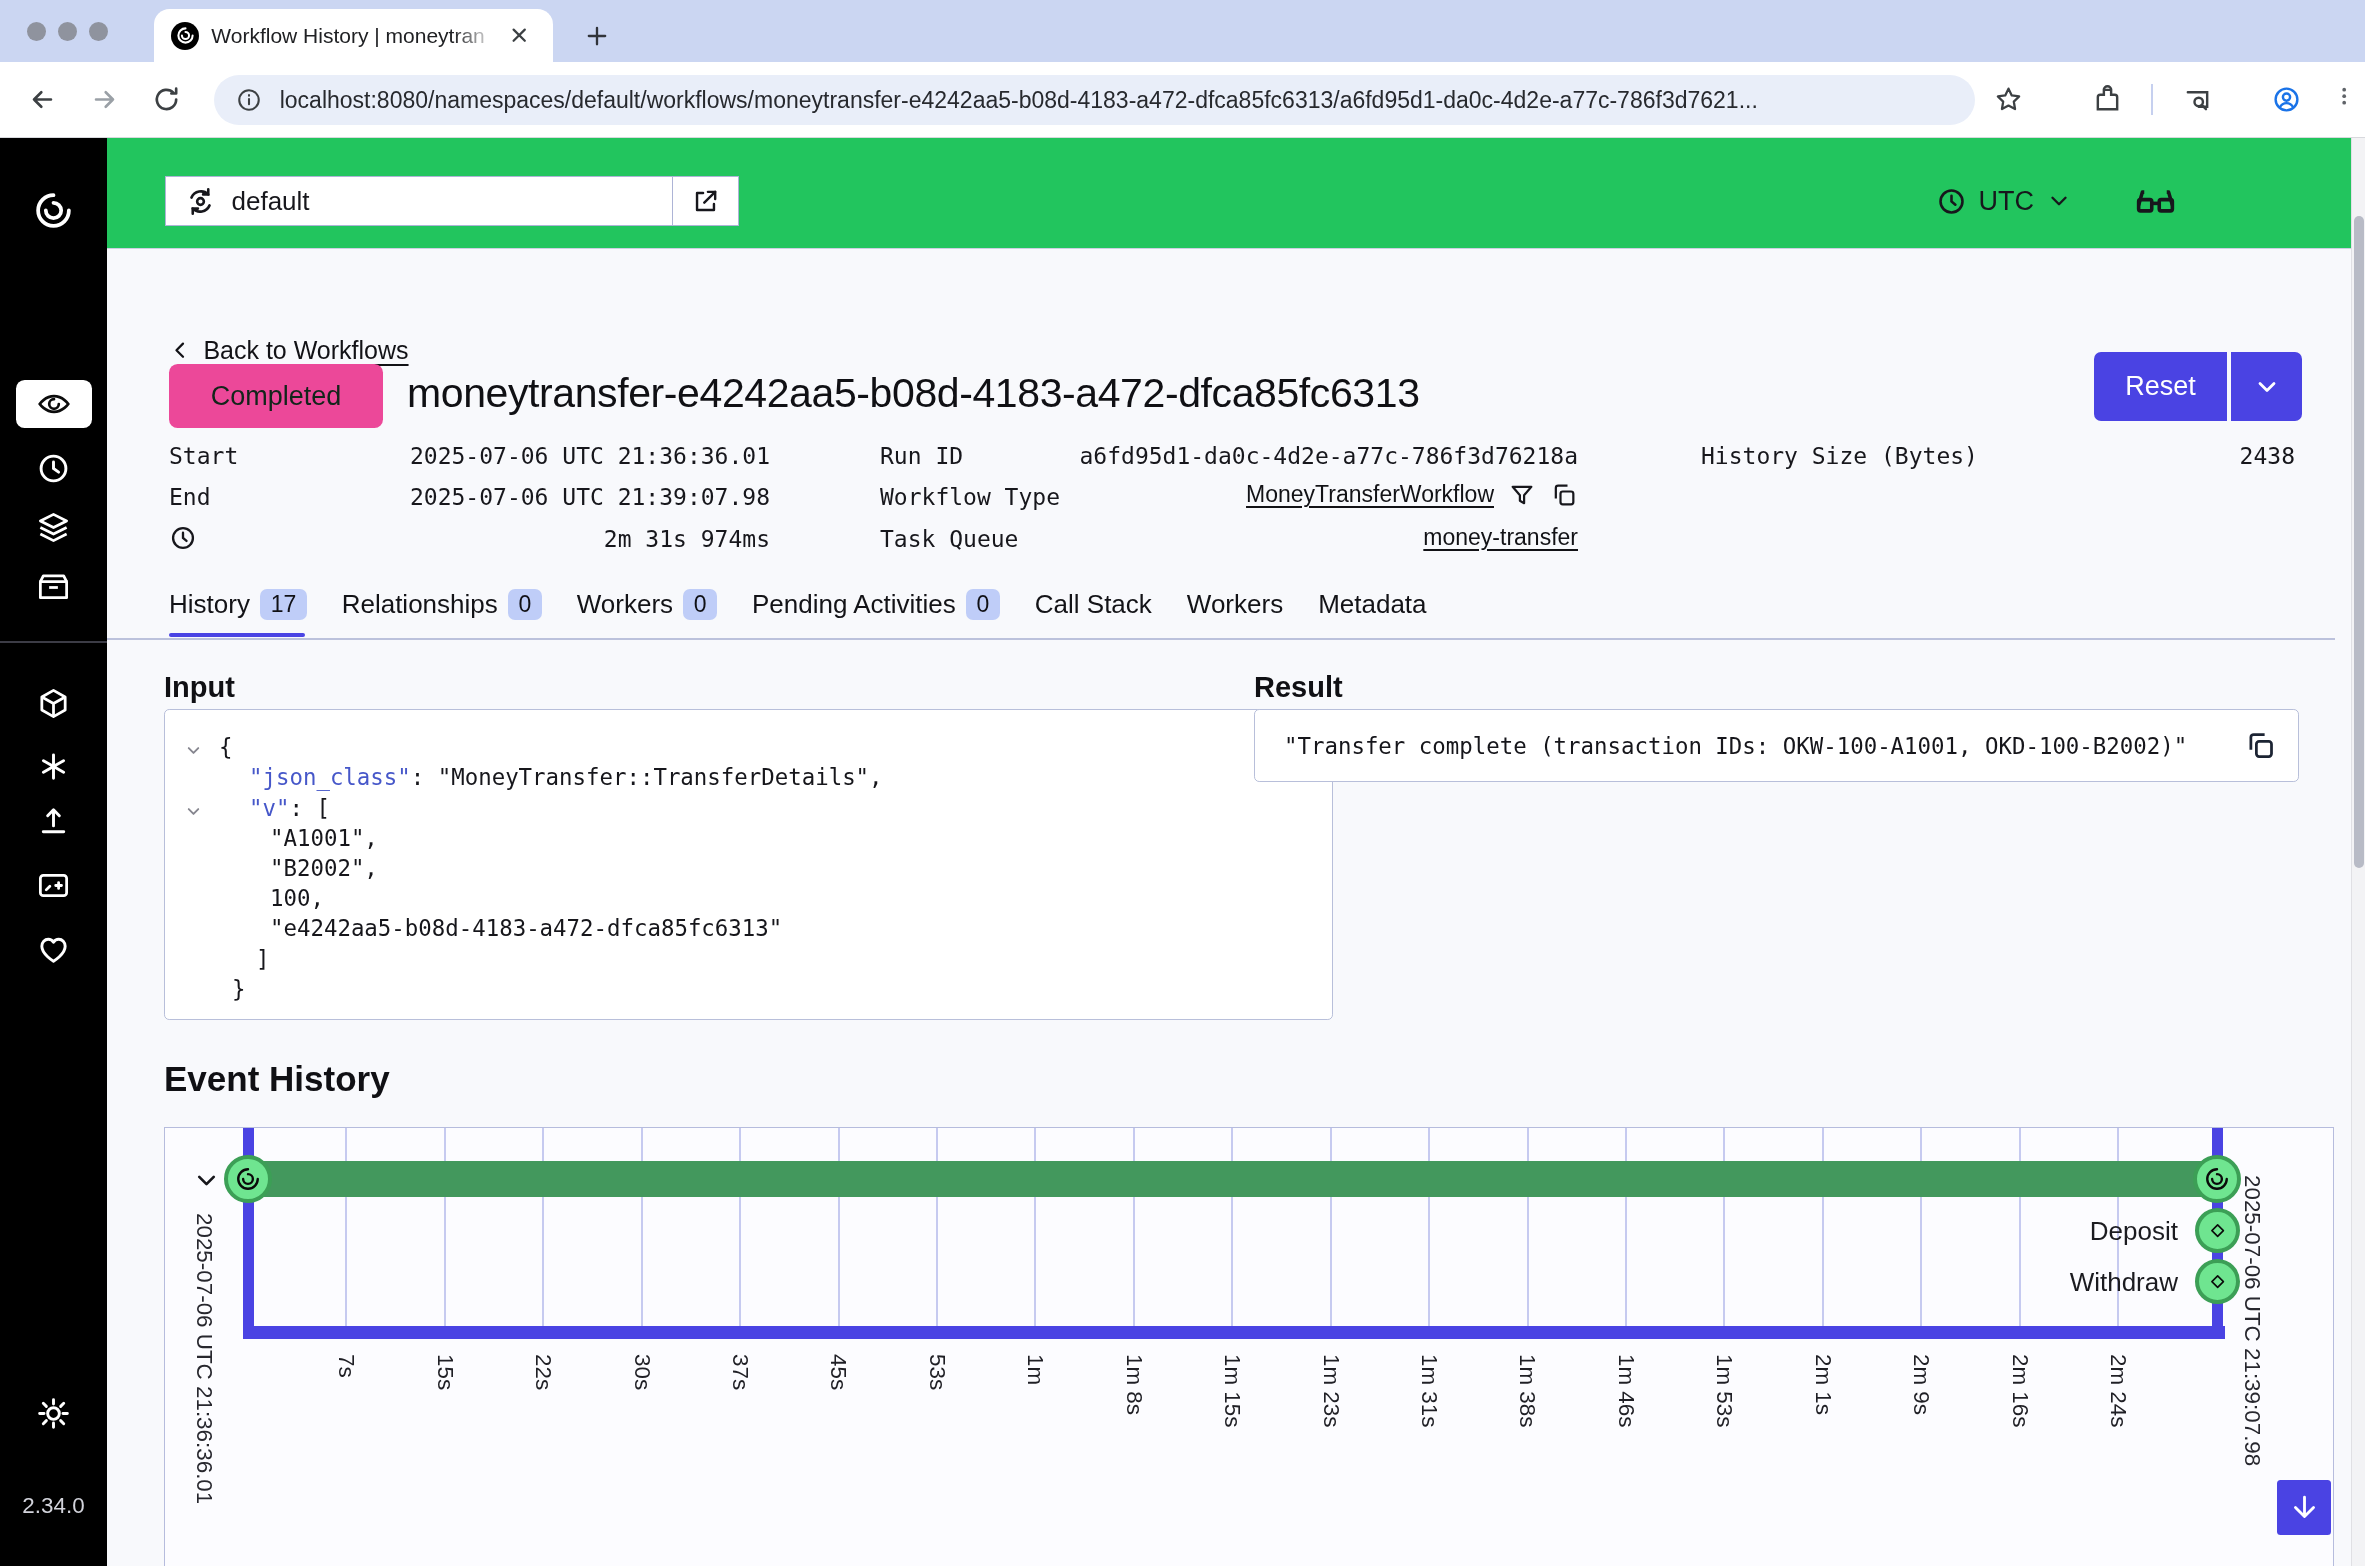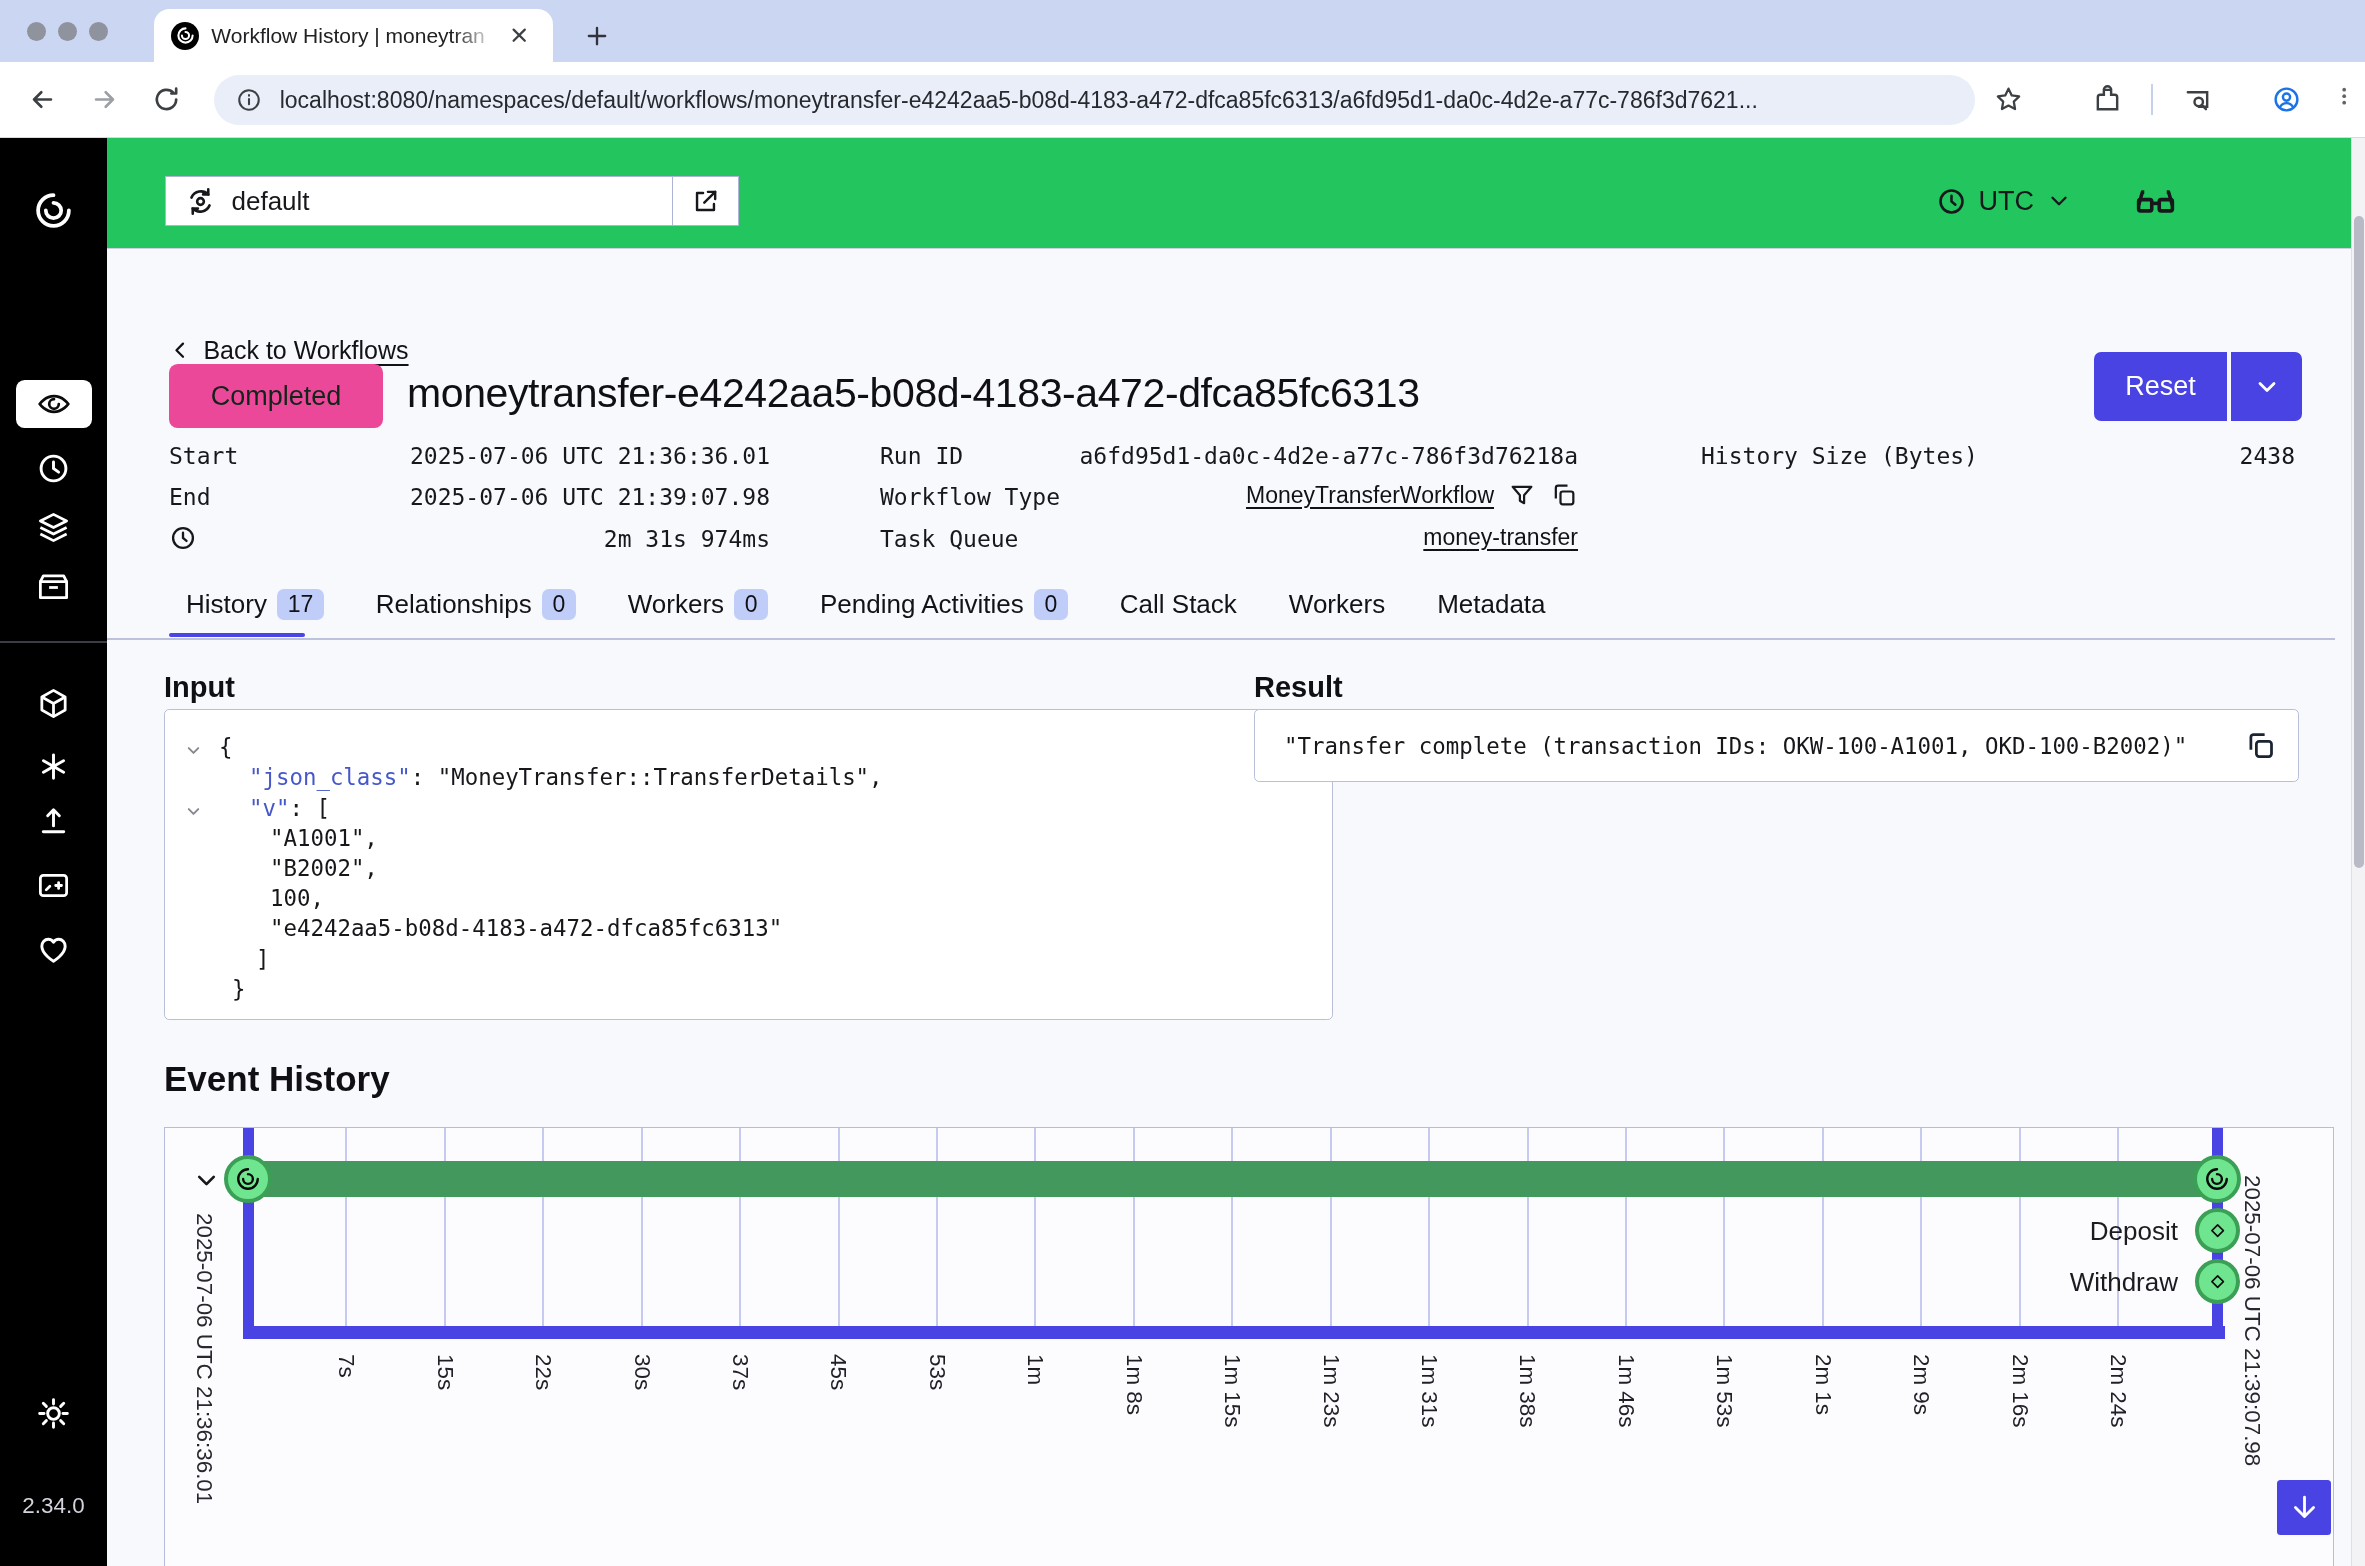--- a/index.html
+++ b/index.html
@@ -51,24 +51,24 @@
 
   .btn-reset { position:absolute; left:1987px; top:101px; width:133px; height:69px; border-radius:7px 0 0 7px;
                color:#fff; font-size:27px; font-weight:500; display:flex; align-items:center; justify-content:center; }
   .btn-reset-caret { position:absolute; left:2124px; top:101px; width:71px; height:69px; border-radius:0 7px 7px 0;
                      color:#fff; display:flex; align-items:center; justify-content:center; }
 
   .meta { font-family:"DejaVu Sans Mono", monospace; font-size:23px; color:#17171c; }
   .mlabel { position:absolute; white-space:nowrap; }
   .mval { position:absolute; text-align:right; white-space:nowrap; }
   .mlink { font-family:"Liberation Sans", sans-serif; text-decoration:underline; text-underline-offset:4.3px; color:#121216; }
-  .mrow-icons { display:flex; align-items:center; justify-content:flex-end; gap:14px; }
+  .mrow-icons { display:flex; justify-content:flex-end; gap:14px; }
 
   .tabs { position:absolute; left:62px; top:338px; display:flex; align-items:center; gap:35px; font-size:26px; color:#131317; }
-  .tab-item { display:flex; align-items:center; gap:10.4px;margin-left:17px; }
+  .tab-item { display:flex; align-items:center; gap:10.4px; }
   .count-badge { background:#bfcdf8; border-radius:7px; padding:1.7px 10.4px; font-size:23px; color:#101015; }
   .tabs-underline { position:absolute; left:62px; top:382px; width:136px; height:4.3px; background:#4a44e4; border-radius:2.6px; }
   .tabs-divider { position:absolute; left:0; top:387px; width:2228px; height:1.7px; background:#bcc2dc; }
 
   .sect-h { position:absolute; font-size:29px; font-weight:700; color:#101014; }
   .panel { position:absolute; background:#fff; border:1.7px solid #b8bfda; border-radius:5.2px; }
   .mono { font-family:"DejaVu Sans Mono", monospace; }
   .json-line { position:absolute; font-size:22.4px; white-space:pre; color:#16161b; }
   .jkey { color:#4657c9; }
   .gutter-chev { position:absolute; width:19px; height:19px; color:#86868f; }

